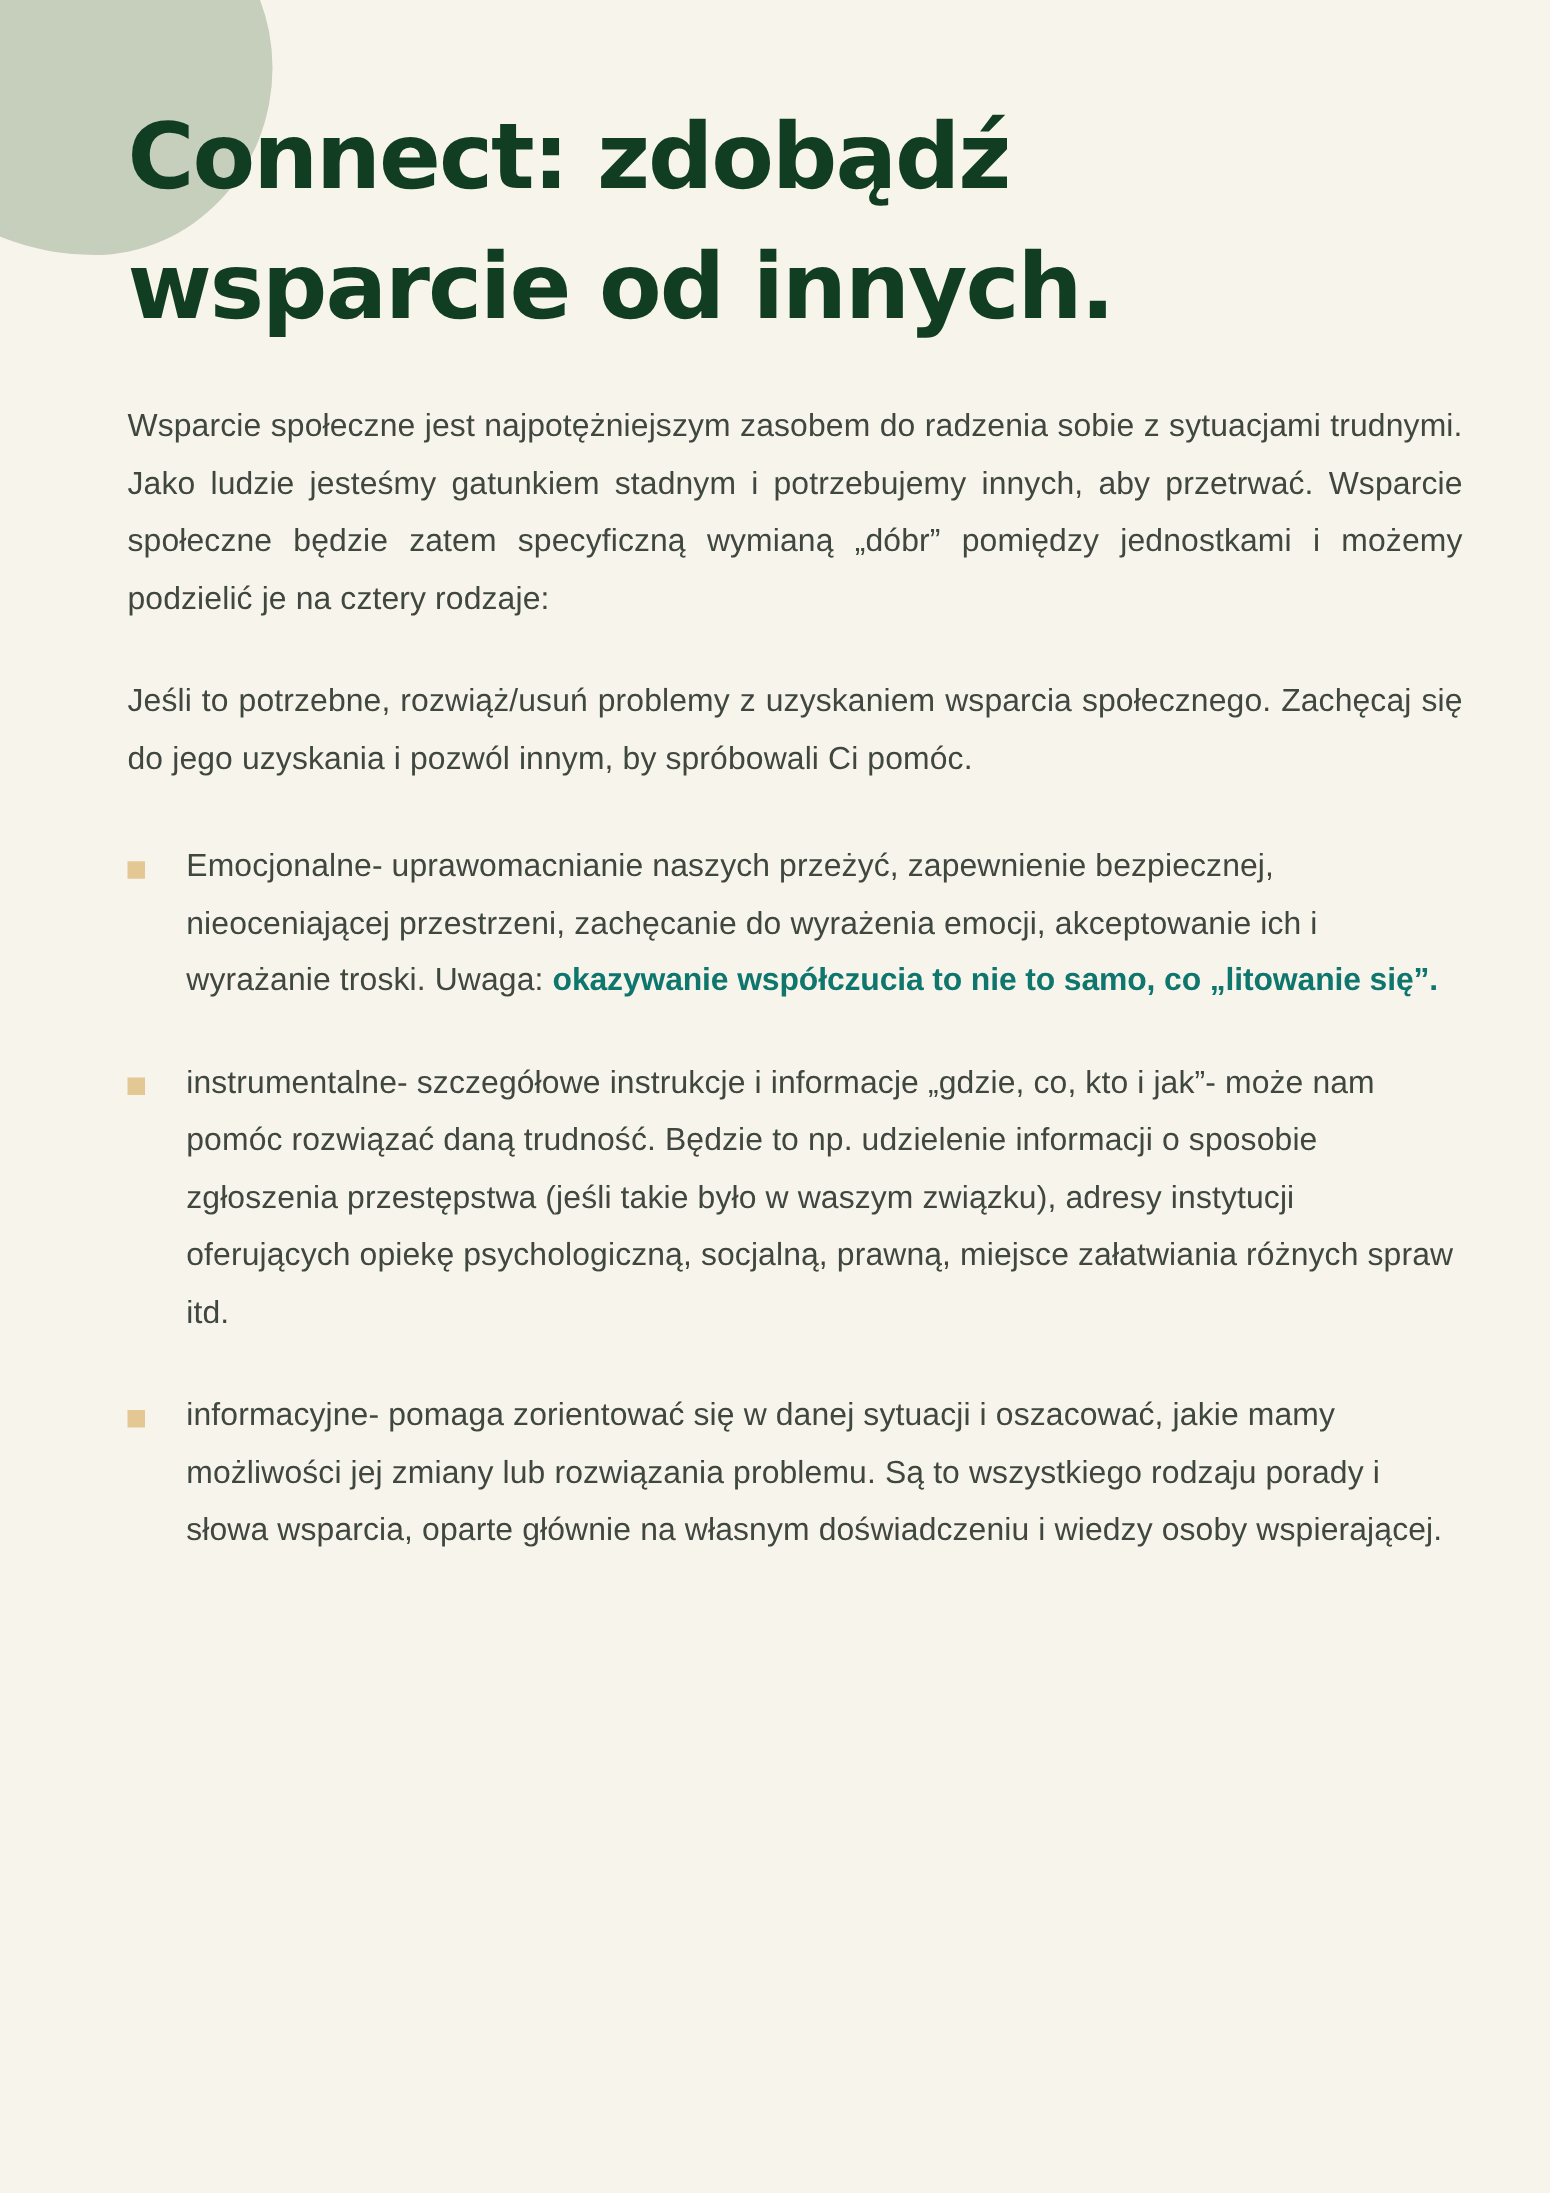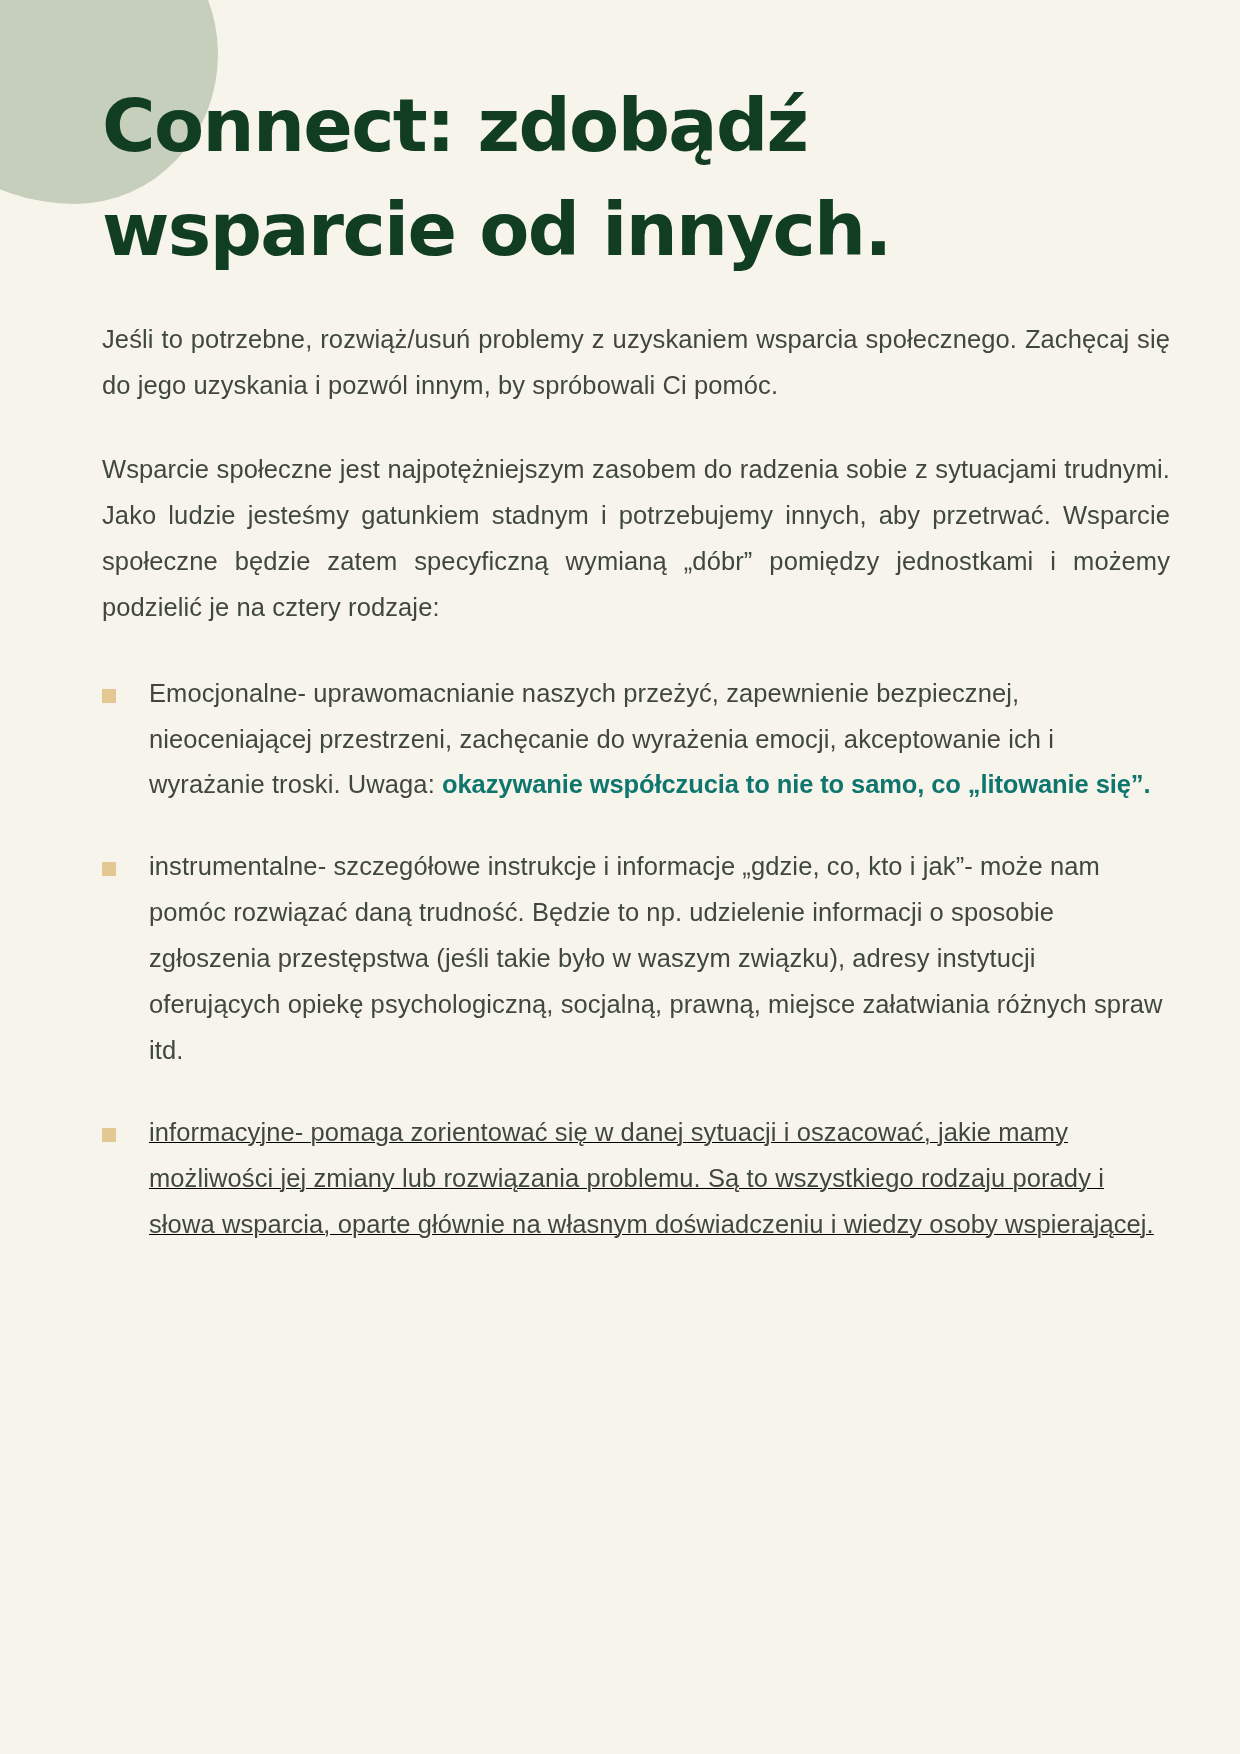--- a/index.html
+++ b/index.html
@@ -75,21 +75,21 @@
   .bullet-list {
     list-style: none;
     margin: 40px 0 0 0;
     padding: 0;
   }
   .bullet-item {
     position: relative;
     padding-left: 47px;
     margin-bottom: 36px;
   }
-  .bullet-item:last-child { margin-bottom: 0; text-decoration: underline; }
+  .bullet-item:last-child { margin-bottom: 0; }
 
   .bullet-marker {
     position: absolute;
     left: 0;
     top: 18px;
     width: 14px;
     height: 14px;
     background: #E3C894;
   }
 
@@ -102,23 +102,23 @@
 </head>
 <body>
 
 <div class="blob"></div>
 <div class="blob-b"></div>
 
 <div class="page">
 
   <h1 class="title">Connect: zdobądź wsparcie od innych.</h1>
 
+  <p class="body-text para-2">Wsparcie społeczne jest najpotężniejszym zasobem do radzenia sobie z sytuacjami trudnymi. Jako ludzie jesteśmy gatunkiem stadnym i potrzebujemy innych, aby przetrwać. Wsparcie społeczne będzie zatem specyficzną wymianą „dóbr” pomiędzy jednostkami i możemy podzielić je na cztery rodzaje:</p>
+
   <p class="body-text para-1">Jeśli to potrzebne, rozwiąż/usuń problemy z uzyskaniem wsparcia społecznego. Zachęcaj się do jego uzyskania i pozwól innym, by spróbowali Ci pomóc.</p>
-
-  <p class="body-text para-2">Wsparcie społeczne jest najpotężniejszym zasobem do radzenia sobie z sytuacjami trudnymi. Jako ludzie jesteśmy gatunkiem stadnym i potrzebujemy innych, aby przetrwać. Wsparcie społeczne będzie zatem specyficzną wymianą „dóbr” pomiędzy jednostkami i możemy podzielić je na cztery rodzaje:</p>
 
   <ul class="bullet-list">
 
     <li class="bullet-item">
       <span class="bullet-marker"></span>
       <span class="body-text"><span>Emocjonalne- uprawomacnianie naszych przeżyć, zapewnienie bezpiecznej, nieoceniającej przestrzeni, zachęcanie do wyrażenia emocji, akceptowanie ich i wyrażanie troski. Uwaga: </span><span class="bold-note">okazywanie współczucia to nie to samo, co „litowanie się”.</span></span>
     </li>
 
     <li class="bullet-item">
       <span class="bullet-marker"></span>

